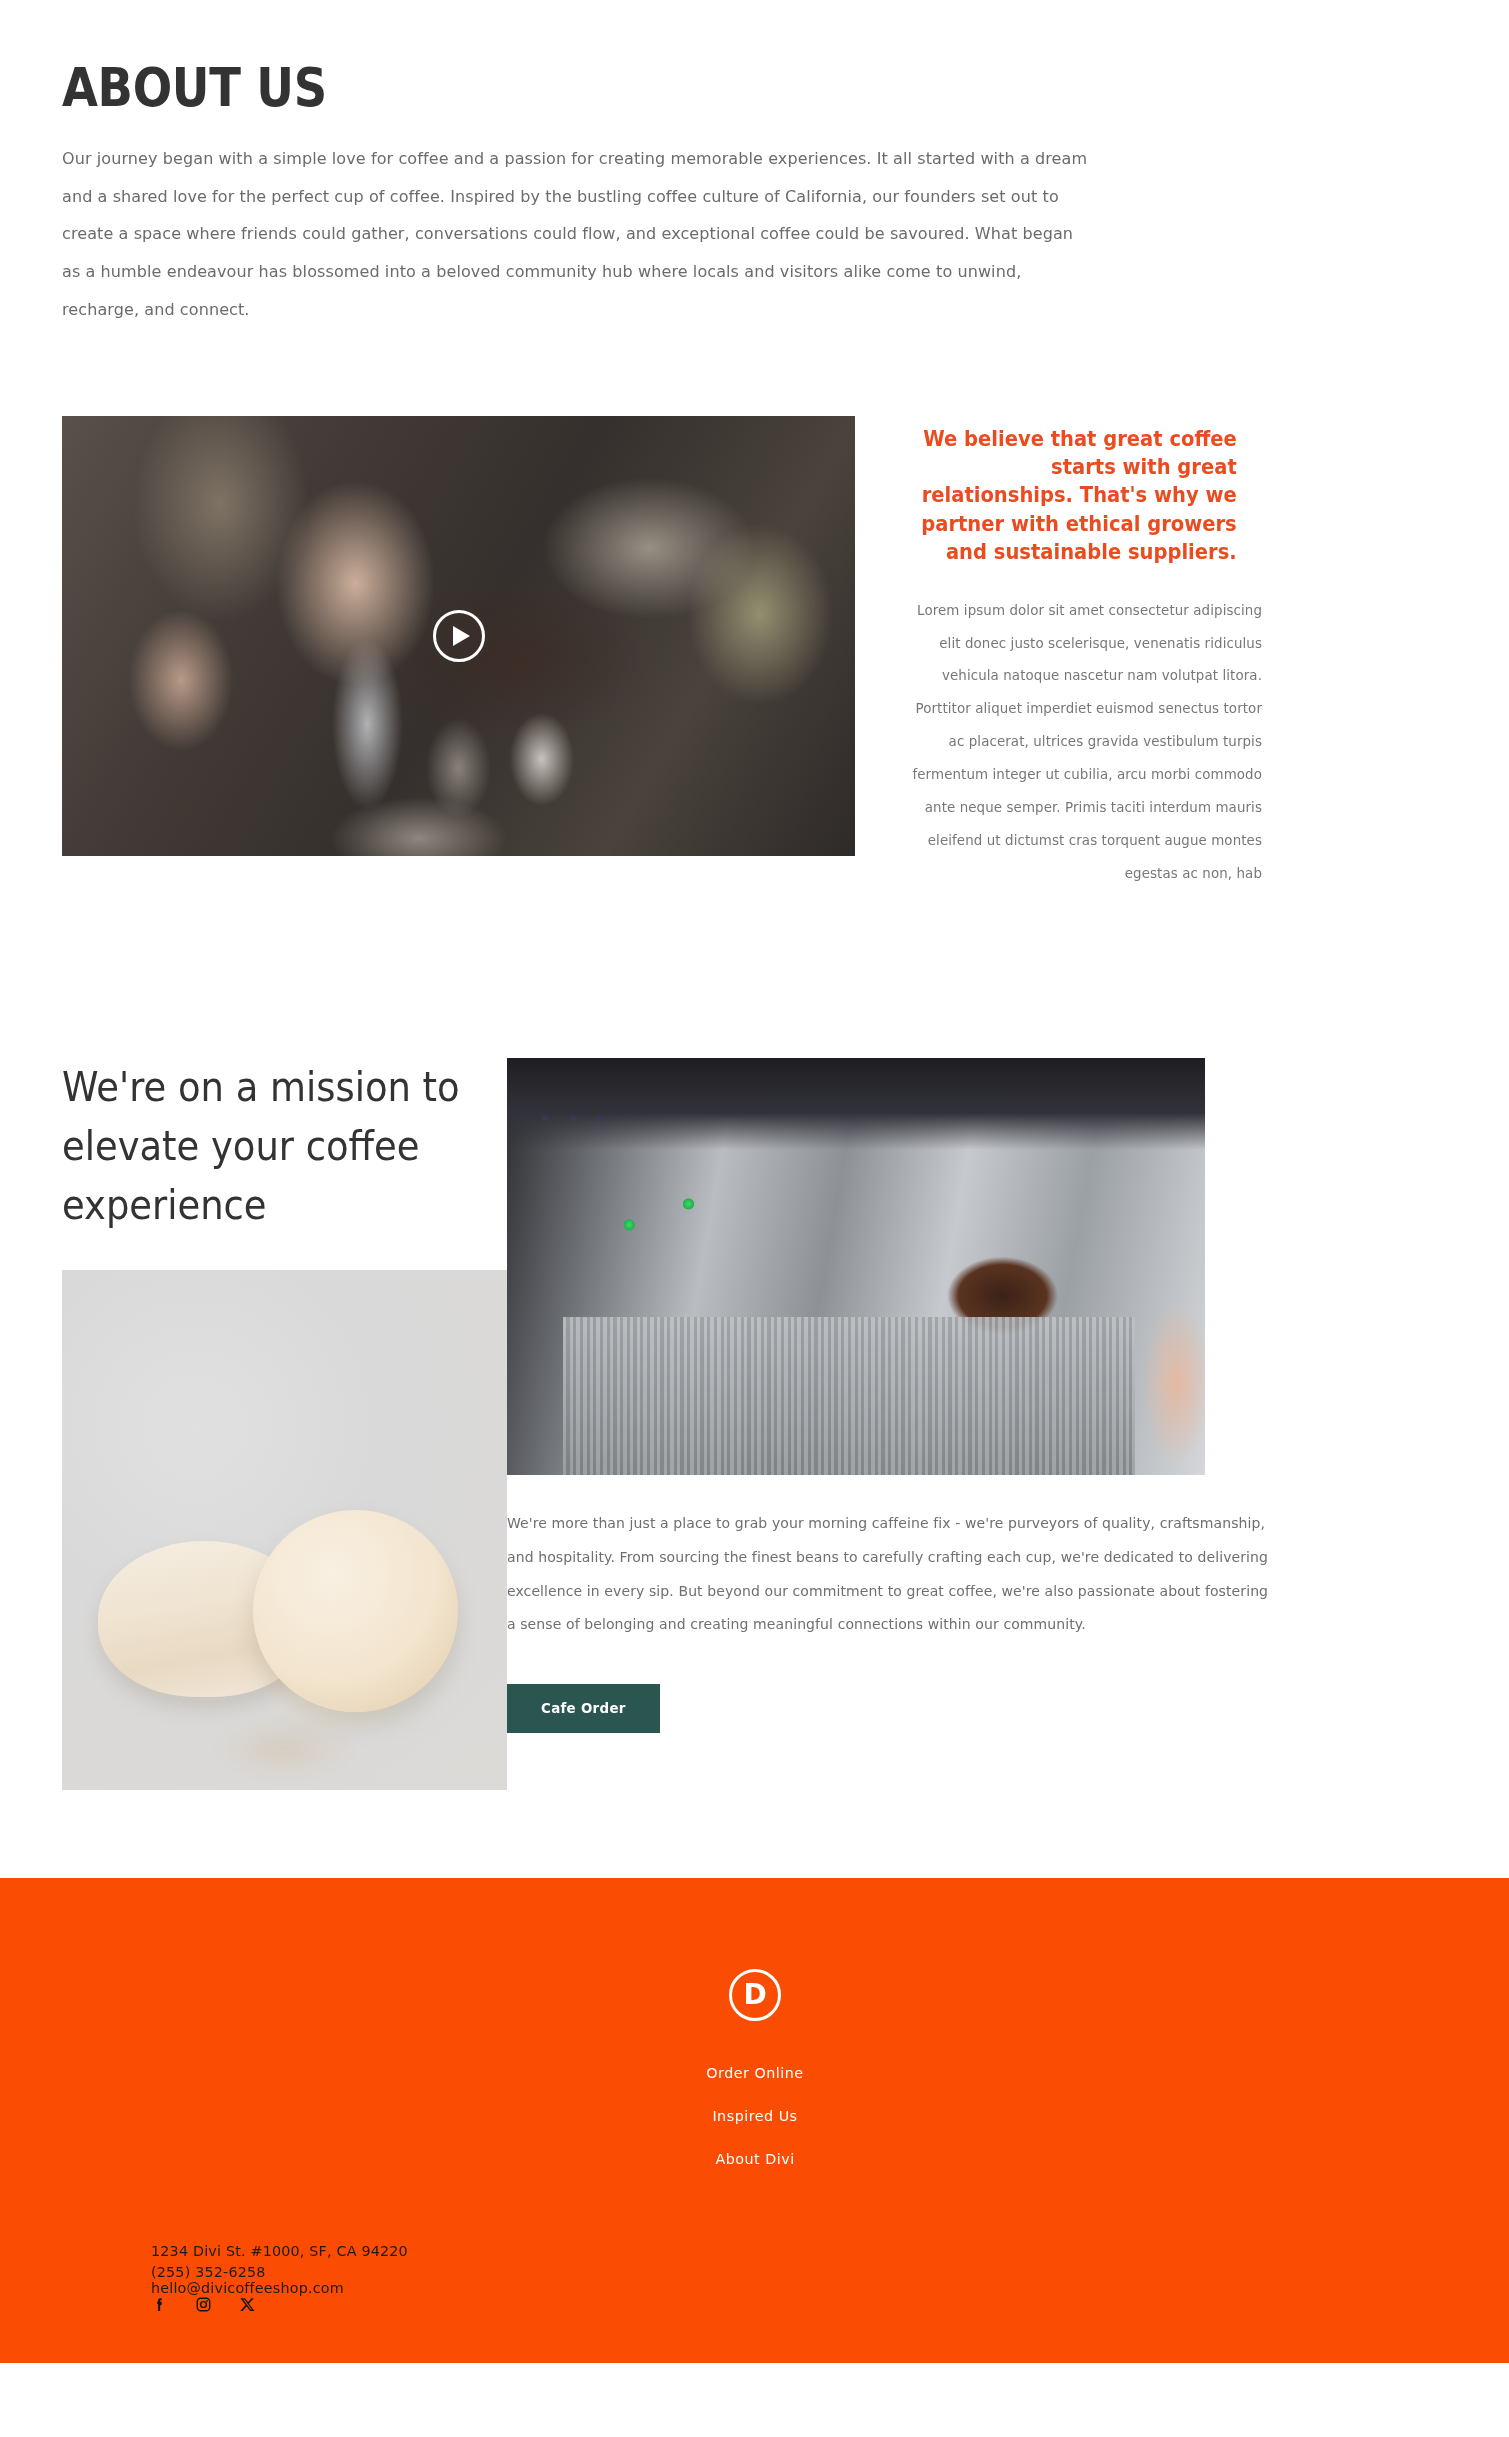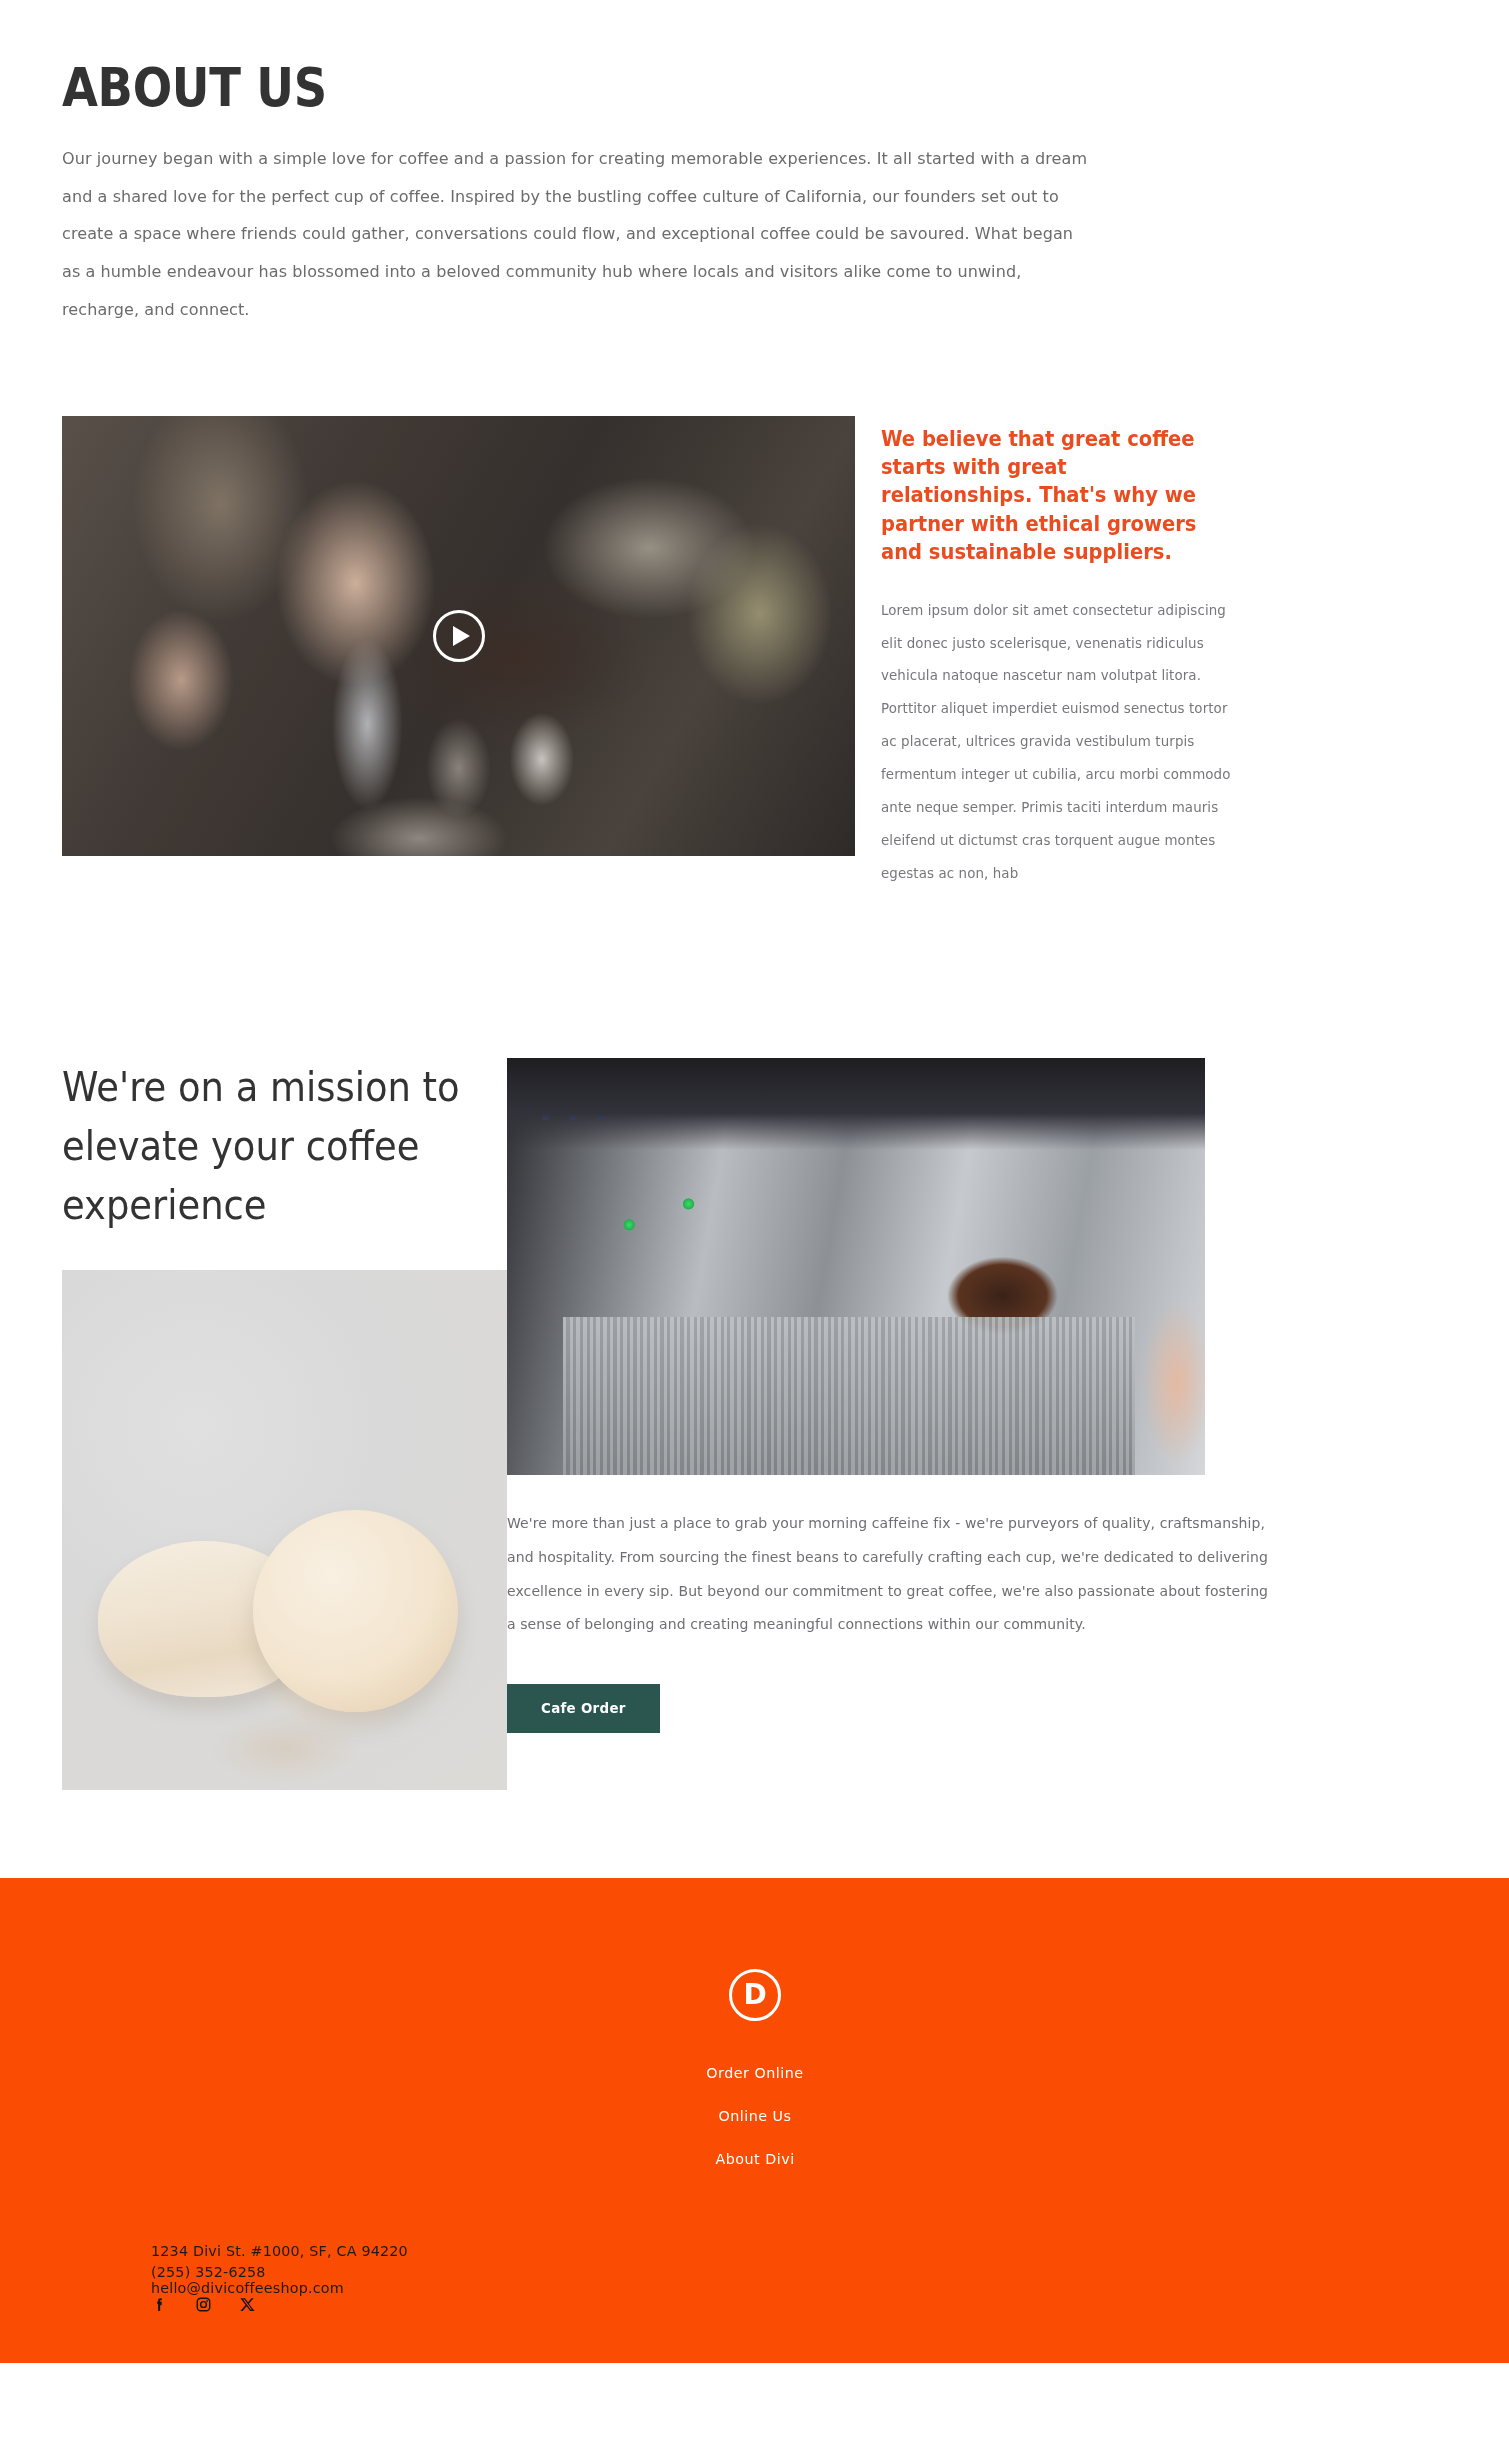--- a/index.html
+++ b/index.html
@@ -49,21 +49,22 @@
     color: #6b6b6b;
     max-width: 1032px;
     letter-spacing: 0.1px;
   }
 
   
   .media-row {
     display: flex;
     align-items: flex-start;
     margin-top: 88px;
-    gap: 26px;
+    gap: 46px;
+    text-align: right;
   }
 
   .video-box {
     position: relative;
     width: 793px;
     height: 440px;
     flex: 0 0 793px;
     overflow: hidden;
     background: #3b3330;
   }
@@ -343,21 +344,21 @@
     </div>
 
   </section>
 
   <footer class="footer">
 
     <div class="footer-logo">D</div>
 
     <nav class="footer-nav">
       <a href="#">Order Online</a>
-      <a href="#">Online Us</a>
+      <a href="#">Inspired Us</a>
       <a href="#">About Divi</a>
     </nav>
 
     <div class="footer-bottom">
       <div class="fb-address">1234 Divi St. #1000, SF, CA 94220</div>
       <div class="fb-phone">(255) 352-6258</div>
       <div class="fb-email">hello@divicoffeeshop.com</div>
 
       <div class="fb-social">
         <span>

